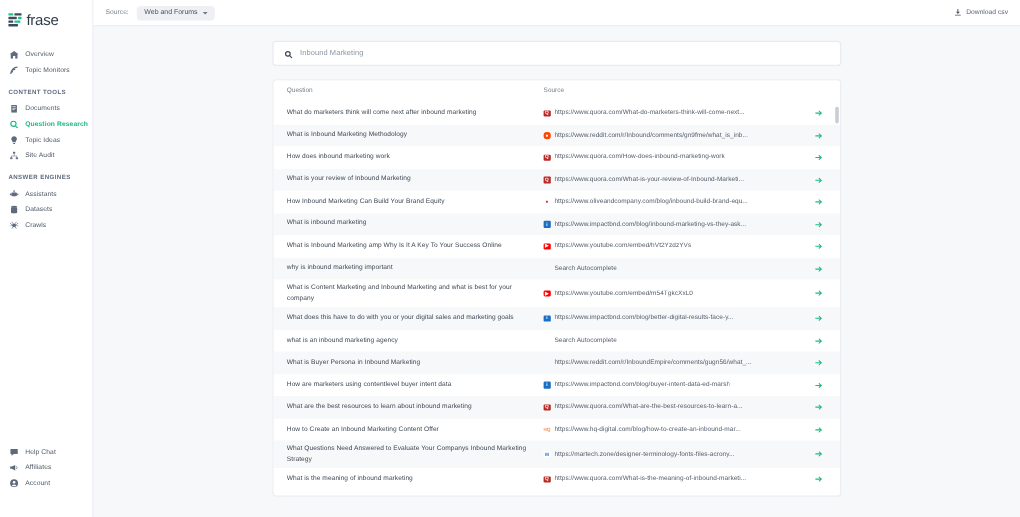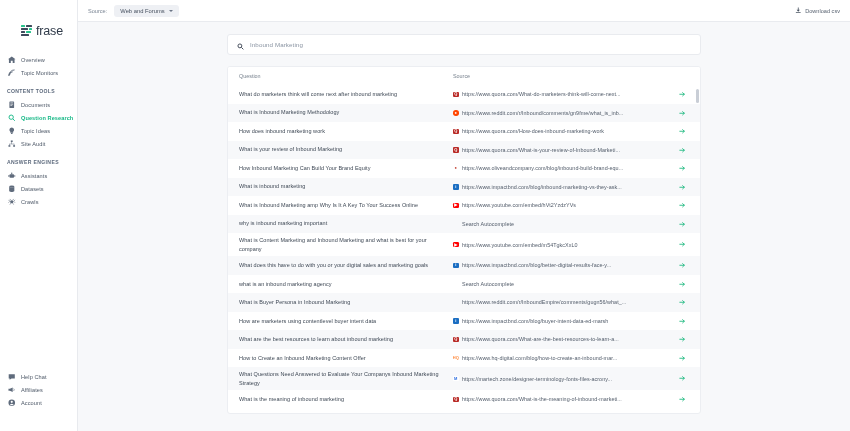--- a/index.html
+++ b/index.html
@@ -18,22 +18,21 @@
     border-right: 1px solid #e8eaee;
     flex: 0 0 78px;
     display: flex; flex-direction: column;
     position: relative;
   }
   .logo-wrap {
     height: 22px;
     display: flex; align-items: center;
     padding-left: 7px;
     gap: 3px;
-    margin-top: 20px;
-    justify-content: center;
+    margin-top: 6px;
   }
   .logo-mark { width: 12px; height: 12px; position: relative; flex: 0 0 12px; }
   .logo-mark i { position: absolute; display: block; border-radius: .5px; background: #3d4a5c; }
   .logo-mark i.g { background: #26c28b; }
   .logo-text {
     font-size: 12.5px; color: #2f3a49; letter-spacing: -.2px;
     font-weight: 400; line-height: 1;
   }
 
   .nav { margin-top: 11px; }

